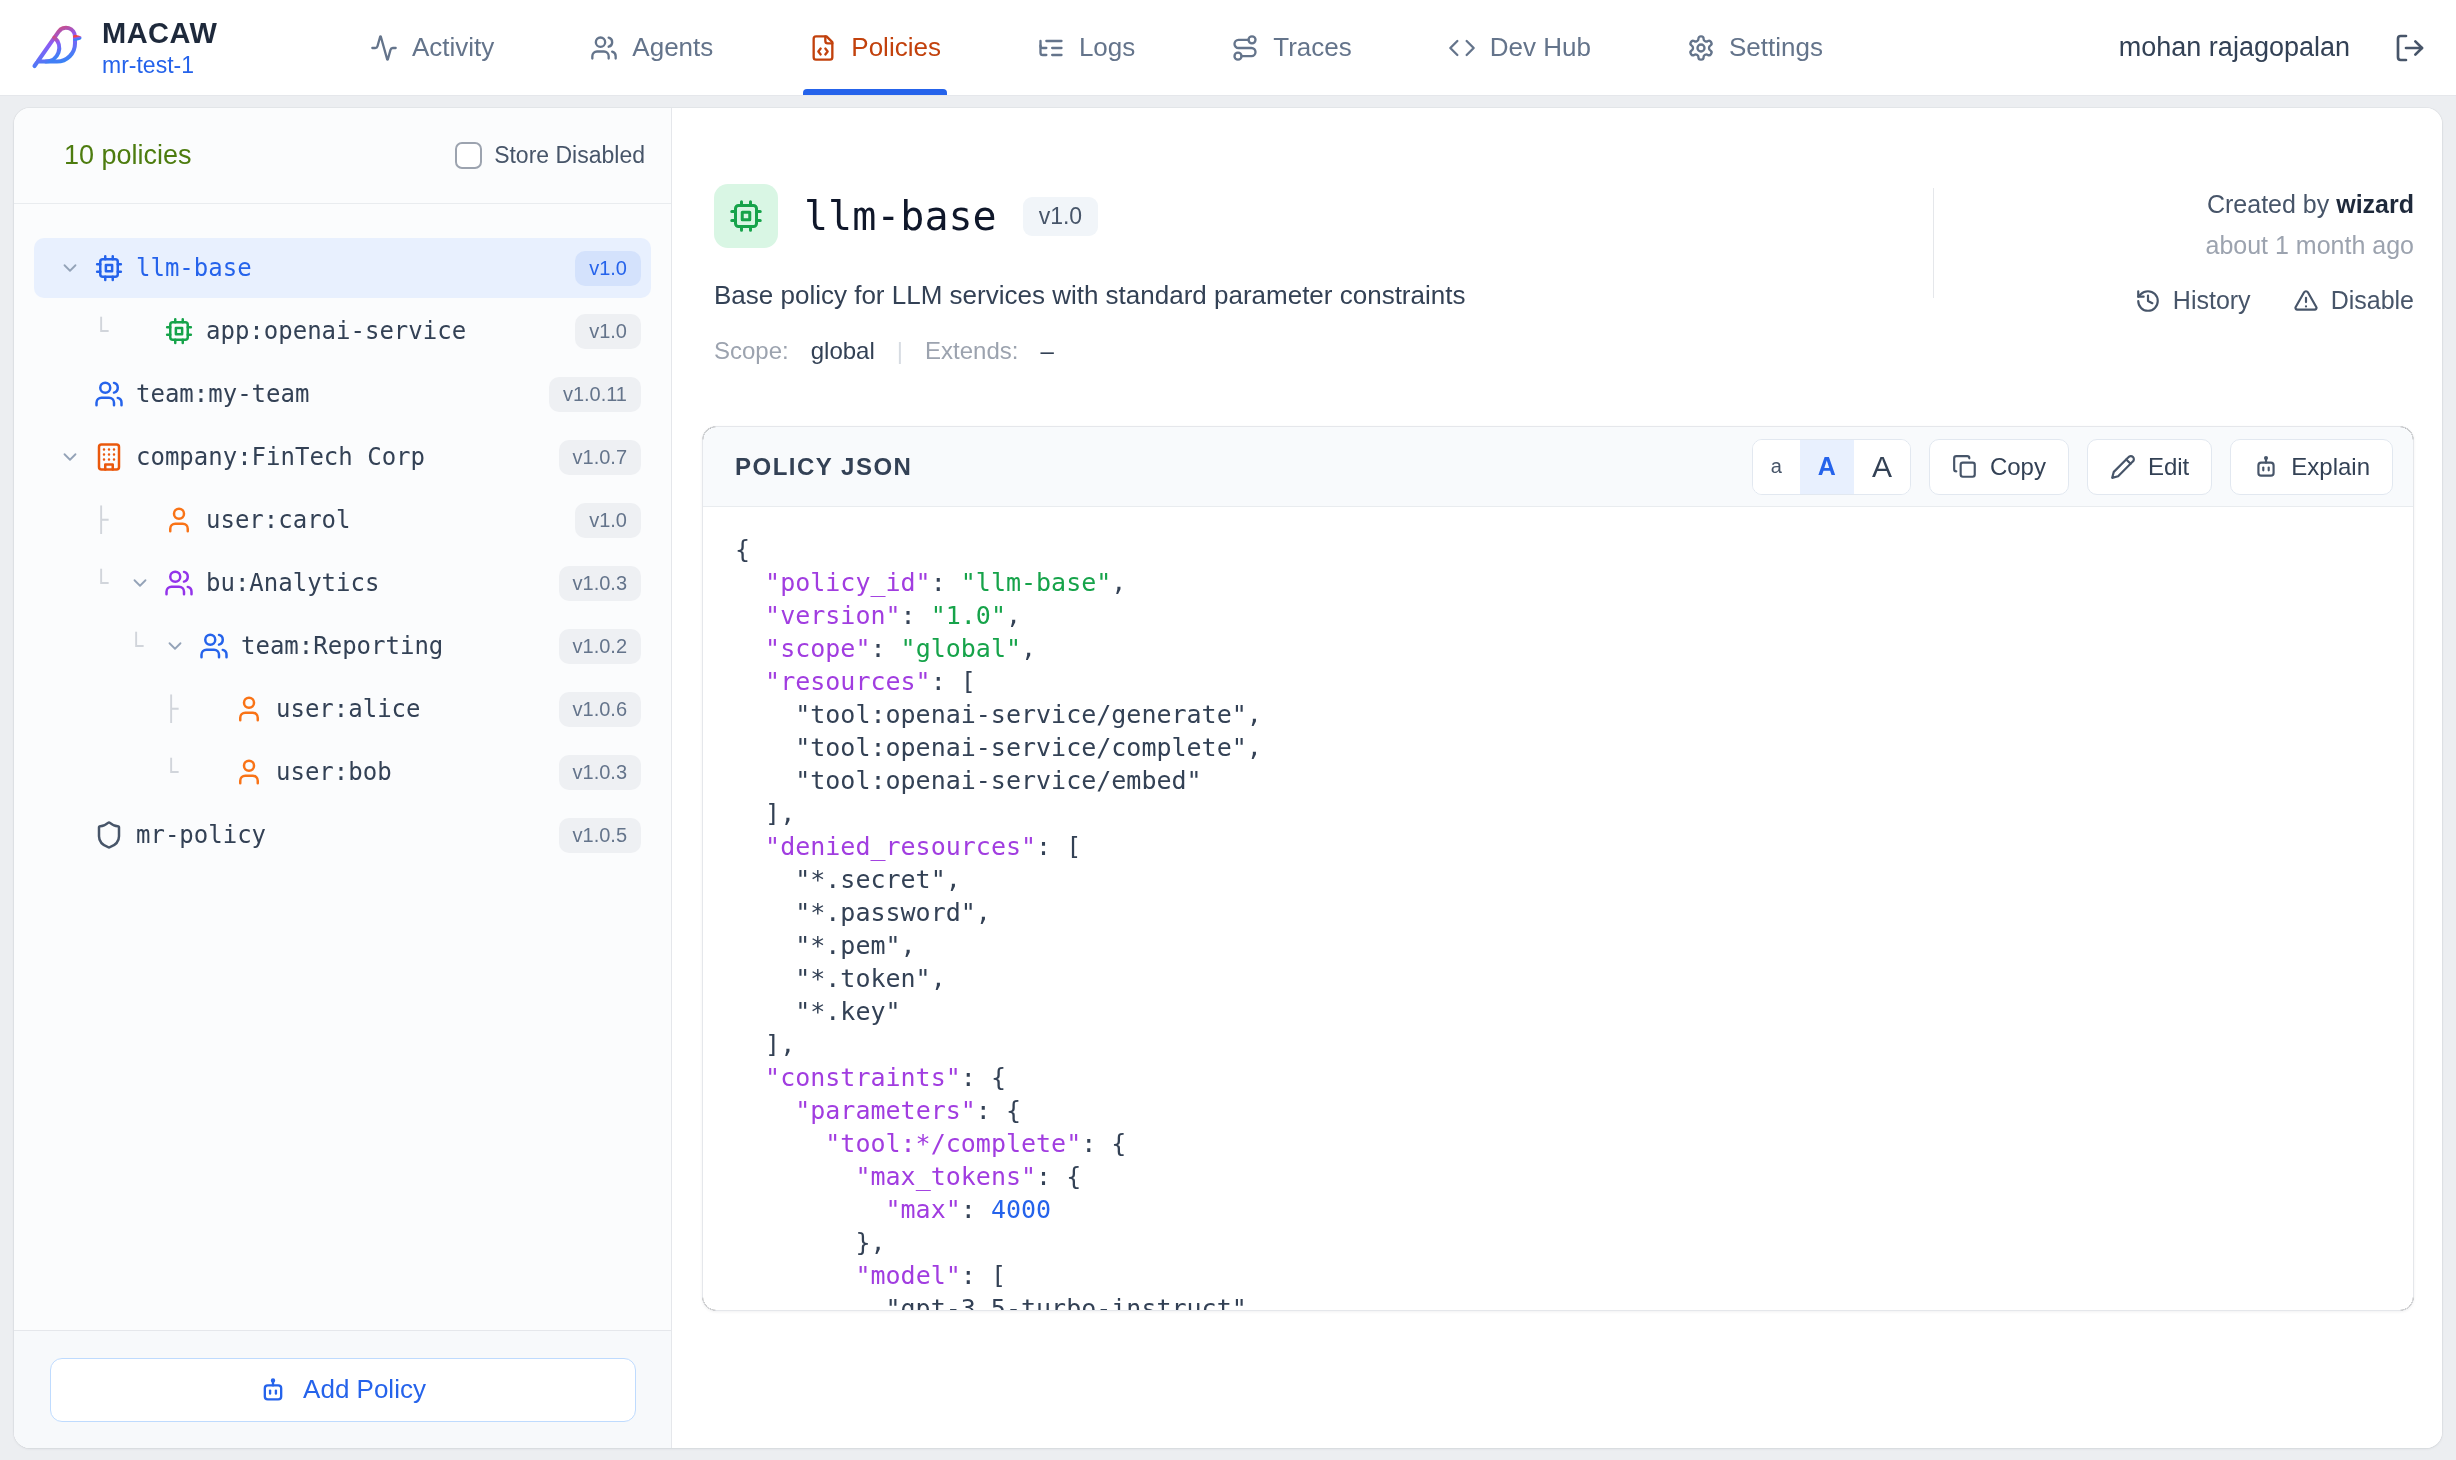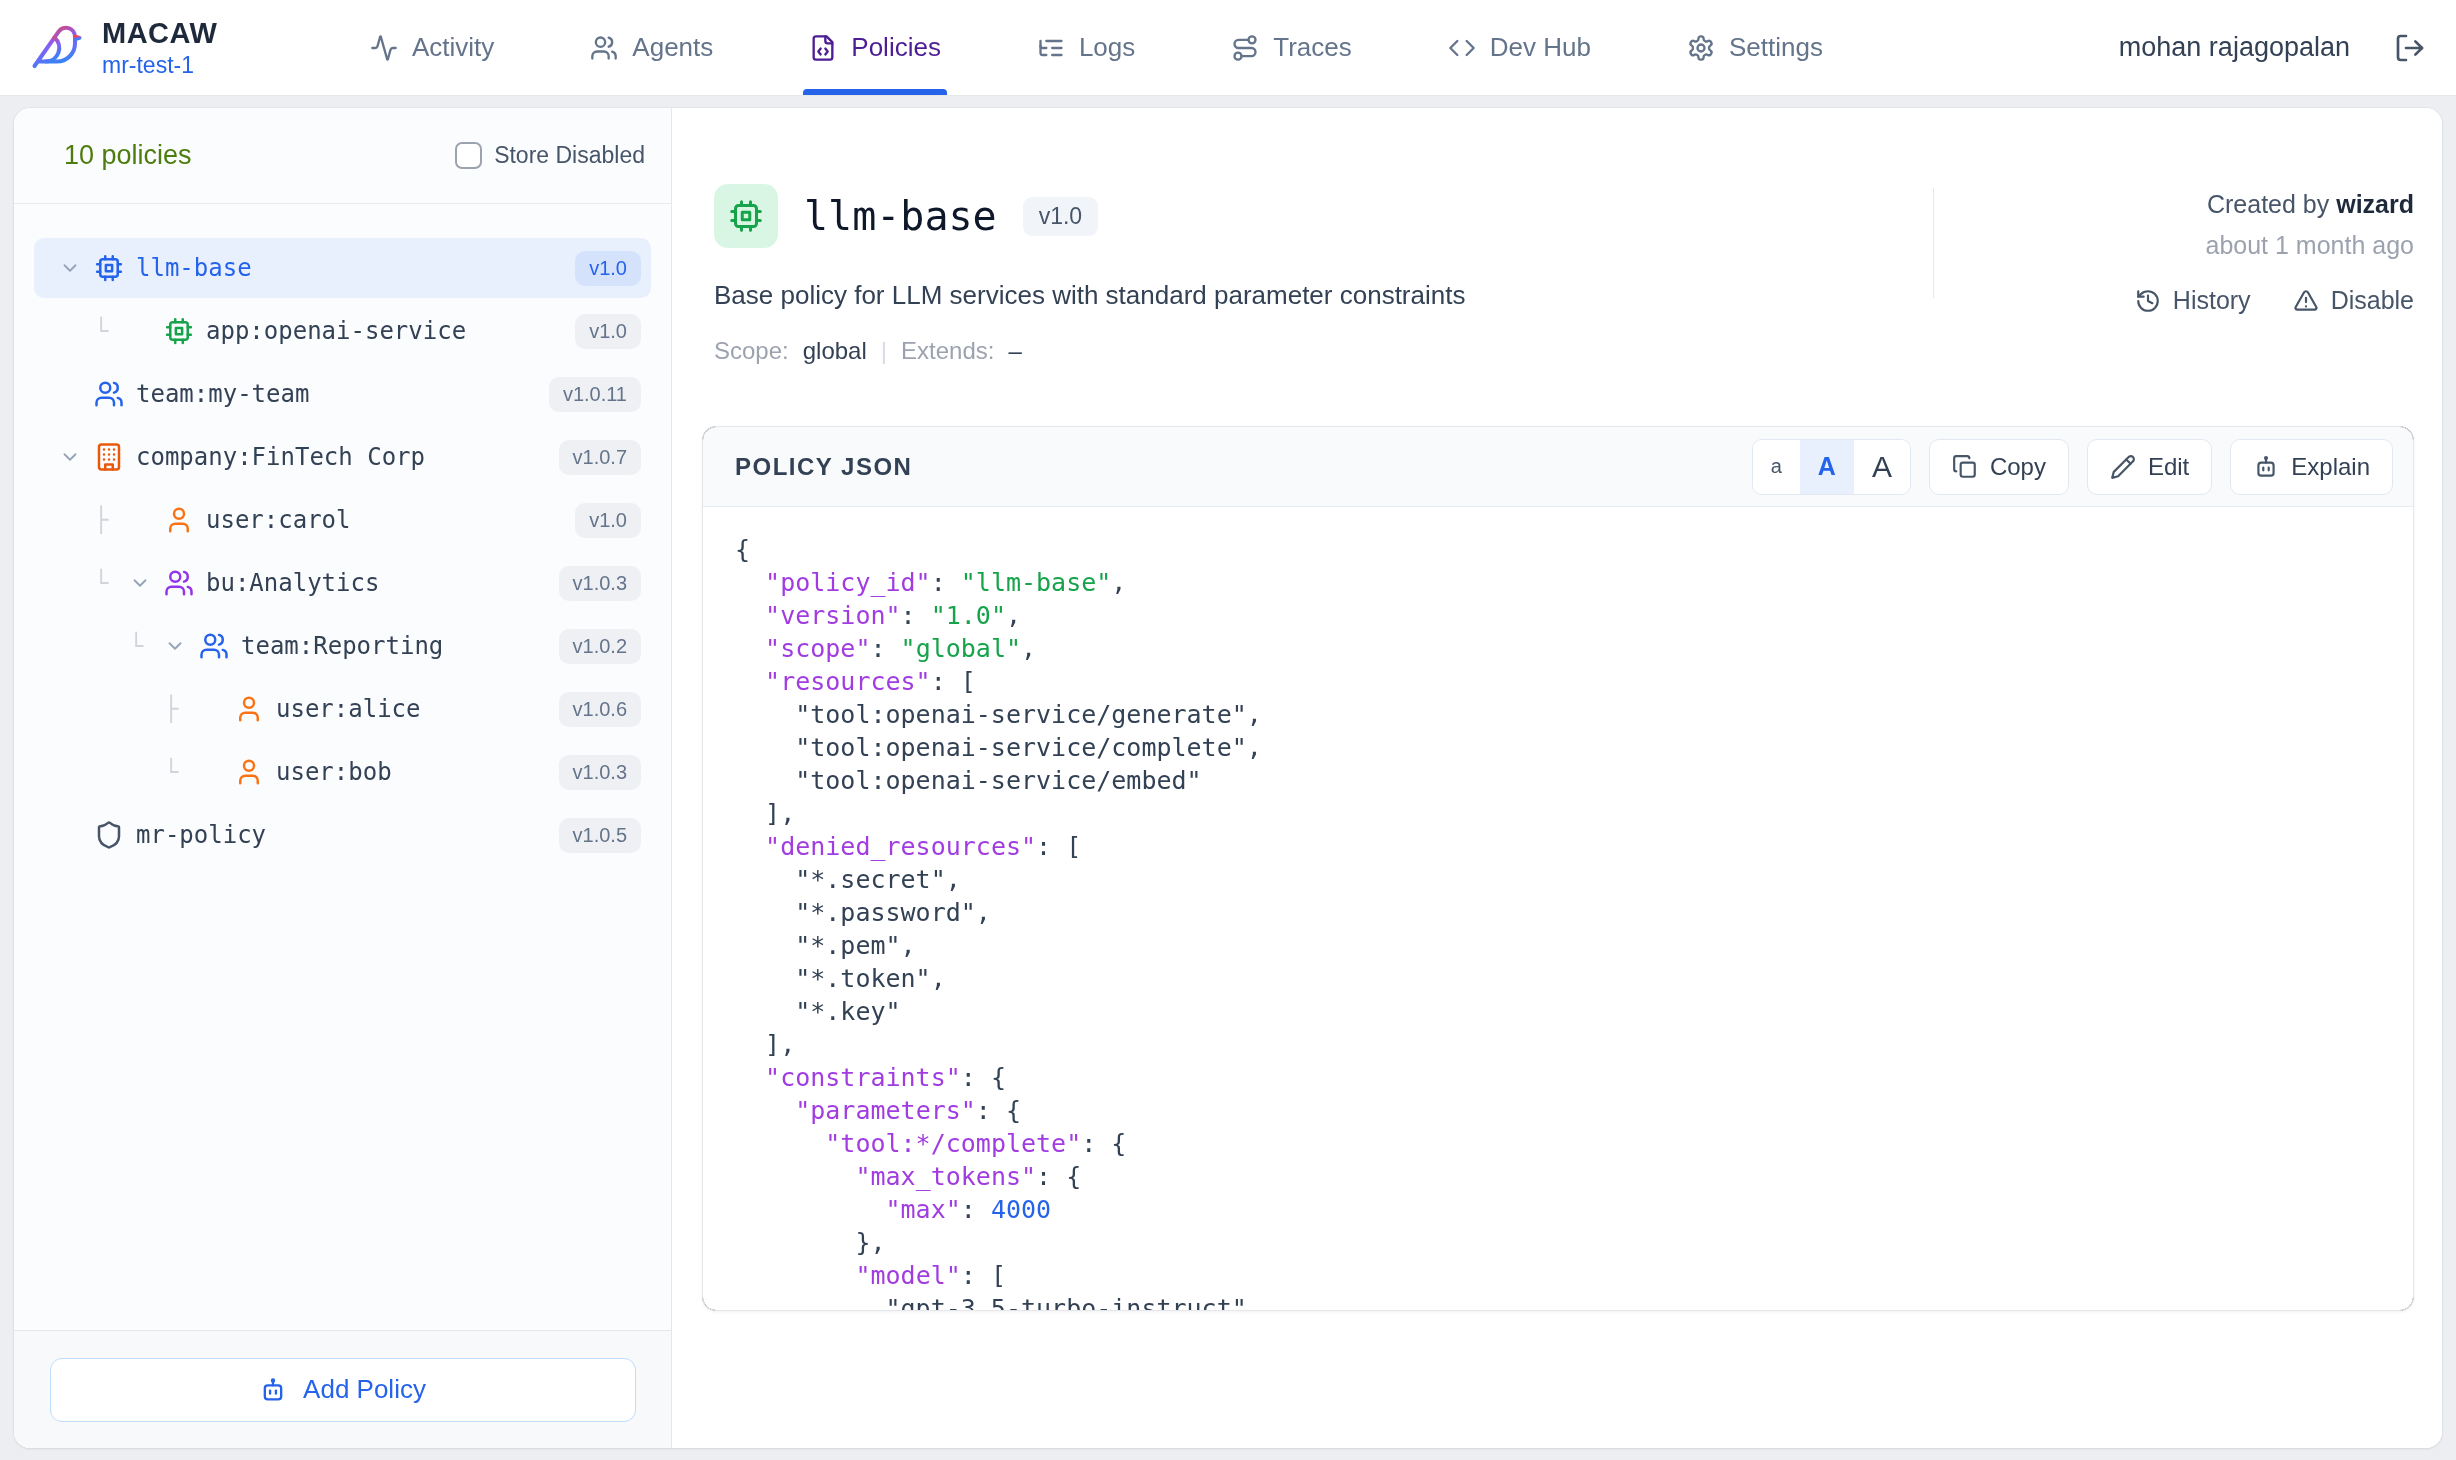--- a/index.html
+++ b/index.html
@@ -17,21 +17,21 @@
     display:flex; align-items:center; padding:0 30px;
   }
   .brand { display:flex; align-items:center; gap:18px; min-width:270px; }
   .brand-text .t1 { font-size:29px; font-weight:700; color:#1e293b; letter-spacing:.5px; }
   .brand-text .t2 { font-size:23px; color:#2563eb; margin-top:2px; }
   .tabs { display:flex; align-items:center; gap:96px; margin-left:70px; height:100%; }
   .tab {
     display:flex; align-items:center; gap:14px; color:#64748b; font-size:26px; font-weight:500;
     height:100%; position:relative; cursor:pointer; white-space:nowrap;
   }
-  .tab.active { color:#4c1d95; }
+  .tab.active { color:#c2410c; }
   .tab.active::after {
     content:""; position:absolute; left:-6px; right:-6px; bottom:0; height:6px;
     background:#2563eb; border-radius:4px 4px 0 0;
   }
   .nav-right { margin-left:auto; display:flex; align-items:center; gap:44px; }
   .user-name { font-size:27px; color:#334155; }
   .logout { color:#475569; cursor:pointer; }
 
   
   .store-card {
@@ -101,21 +101,21 @@
   .detail-head { height:318px; flex:none; padding:76px 28px 0 42px; display:flex; }
   .dh-left { flex:1; min-width:0; }
   .dh-title-row { display:flex; align-items:center; gap:26px; }
   .policy-icon-tile {
     width:64px; height:64px; border-radius:14px; background:#d9f6e4;
     display:flex; align-items:center; justify-content:center; color:#16a34a;
   }
   .policy-title { font-family:"DejaVu Sans Mono", monospace; font-size:40px; font-weight:500; color:#0f172a; }
   .policy-version-badge { background:#f1f5f9; color:#475569; font-size:23px; padding:6px 16px; border-radius:9px; }
   .policy-desc { margin-top:32px; font-size:26px; color:#334155; }
-  .scope-row { margin-top:26px; display:flex; align-items:center; gap:14px; font-size:24px; }
+  .scope-row { margin-top:26px; display:flex; align-items:center; gap:22px; font-size:24px; }
   .scope-row .muted { color:#9ca3af; }
   .scope-row .val { color:#334155; font-weight:500; }
   .scope-row .sep { color:#d7dce2; }
   .dh-divider { width:1px; background:#e5e7eb; height:110px; margin:4px 0 0 10px; flex:none; }
   .dh-right { flex:none; width:480px; display:flex; flex-direction:column; align-items:flex-end; padding-top:6px; }
   .created-line { font-size:25px; color:#475569; }
   .created-line .who { color:#1e293b; font-weight:600; }
   .created-ago { font-size:25px; color:#9ca3af; margin-top:12px; }
   .meta-actions { display:flex; gap:42px; margin-top:26px; }
   .meta-btn { display:flex; align-items:center; gap:12px; font-size:25px; color:#475569; cursor:pointer; background:none; border:none; font-family:"Liberation Sans", sans-serif; }

